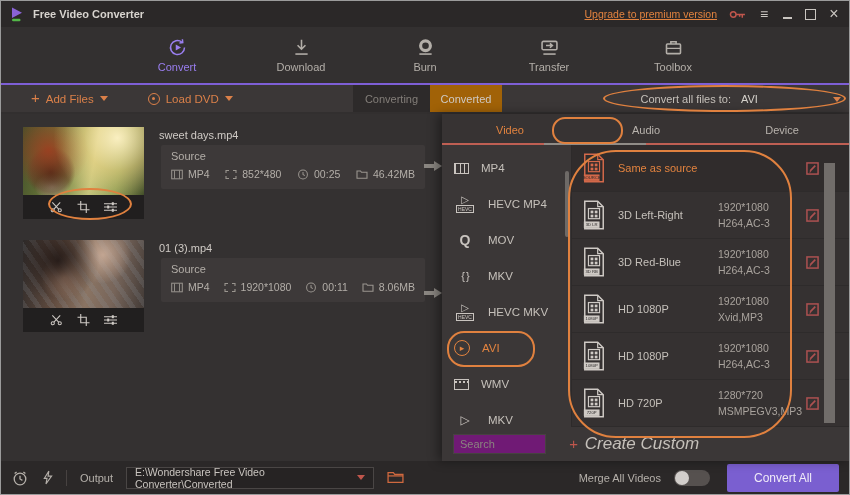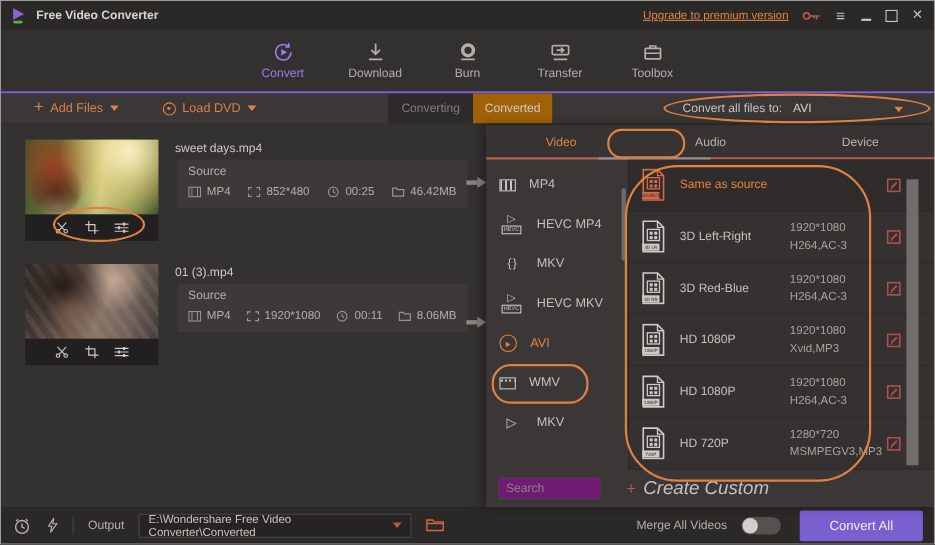--- a/index.html
+++ b/index.html
@@ -16,36 +16,36 @@
 .tb-right{margin-left:auto;display:flex;align-items:center;gap:12px;}
 .upgrade{color:#e2833f;font-size:10.5px;text-decoration:underline;cursor:pointer;}
 .key-icon{color:#c0564c;width:17px;height:11px;}
 .winbtn{color:#c9c5c0;font-size:13px;line-height:1;display:flex;align-items:center;justify-content:center;width:12px;height:14px;cursor:pointer;}
 .icon-menu::before{content:"\2261";font-size:14px;}
 .icon-min{width:10px;}
 .icon-min::before{content:"";width:9px;height:8px;border-bottom:2px solid #c9c5c0;display:block;}
 .icon-max::before{content:"";width:9px;height:9px;border:1.5px solid #c9c5c0;display:block;}
 .icon-close::before{content:"\00d7";font-size:16px;}
 
-.navbar{height:58px;background:#333030;border-bottom:2px solid #7e5fd6;display:flex;justify-content:center;align-items:center;gap:20px;}
+.navbar{height:58px;background:#333030;border-bottom:2px solid #7e5fd6;display:flex;justify-content:center;align-items:center;gap:60px;}
 .nav-item{display:flex;flex-direction:column;align-items:center;gap:3px;color:#b3aea8;font-size:11px;width:64px;cursor:pointer;}
 .nav-item svg{width:21px;height:21px;}
 .nav-item.active{color:#9a7ef0;}
 
 .toolbar{height:27px;background:#3b3737;display:flex;align-items:center;position:relative;}
 .tb-btn{display:flex;align-items:center;gap:6px;color:#db8049;font-size:11.5px;cursor:pointer;}
 .tb-btn .plus::before{content:"+";font-size:15px;line-height:10px;}
 .dvd-ic{width:12px;height:12px;border:1.3px solid #db8049;border-radius:50%;position:relative;}
 .dvd-ic::before{content:"";position:absolute;left:3px;top:3px;width:3.5px;height:3.5px;border-radius:50%;background:#db8049;}
 .caret{width:0;height:0;border-left:4px solid transparent;border-right:4px solid transparent;border-top:5px solid #db8049;}
 .af{margin-left:30px;} .ld{margin-left:40px;}
 .list-tabs{position:absolute;left:352px;top:0;height:27px;display:flex;}
 .tab-converting{width:77px;background:#2d2a2a;color:#837e79;font-size:11px;display:flex;align-items:center;justify-content:center;cursor:pointer;}
 .tab-converted{width:72px;background:#a16207;color:#cfcac5;font-size:11px;display:flex;align-items:center;justify-content:center;cursor:pointer;}
-.convert-to{position:absolute;right:28px;top:3px;height:22px;display:flex;align-items:center;gap:10px;cursor:pointer;}
+.convert-to{position:absolute;right:8px;top:3px;height:22px;display:flex;align-items:center;gap:10px;cursor:pointer;}
 .ct-label{font-size:11px;color:#c5c0ba;}
 .ct-dd{display:flex;align-items:center;justify-content:space-between;width:100px;color:#d5d1cb;font-size:11px;}
 
 .main{position:absolute;top:113px;left:0;right:0;bottom:33px;background:#343131;}
 .file-item{position:absolute;left:22px;width:420px;height:100px;}
 .fi1{top:8px;} .fi2{top:121px;}
 .thumbwrap{position:absolute;left:0;top:5px;width:121px;}
 .thumb{width:121px;height:68px;}
 .thumb1{background:
   radial-gradient(circle at 78% 16%, rgba(255,243,198,.95), rgba(250,220,140,.5) 30%, rgba(0,0,0,0) 58%),
@@ -341,20 +341,24 @@
       <div class="fmtcol">
         <div class="fmt-item">
             <span class="fi-ic fi-film"></span>
             <span>MP4</span>
           </div>
         <div class="fmt-item">
             <span class="fi-ic fi-hevc"></span>
             <span>HEVC MP4</span>
           </div>
         <div class="fmt-item">
+            <span class="fi-ic fi-q"></span>
+            <span>MOV</span>
+          </div>
+        <div class="fmt-item">
             <span class="fi-ic fi-mkv"></span>
             <span>MKV</span>
           </div>
         <div class="fmt-item">
             <span class="fi-ic fi-hevc"></span>
             <span>HEVC MKV</span>
           </div>
         <div class="fmt-item active">
             <span class="fi-ic fi-avi"></span>
             <span>AVI</span>

